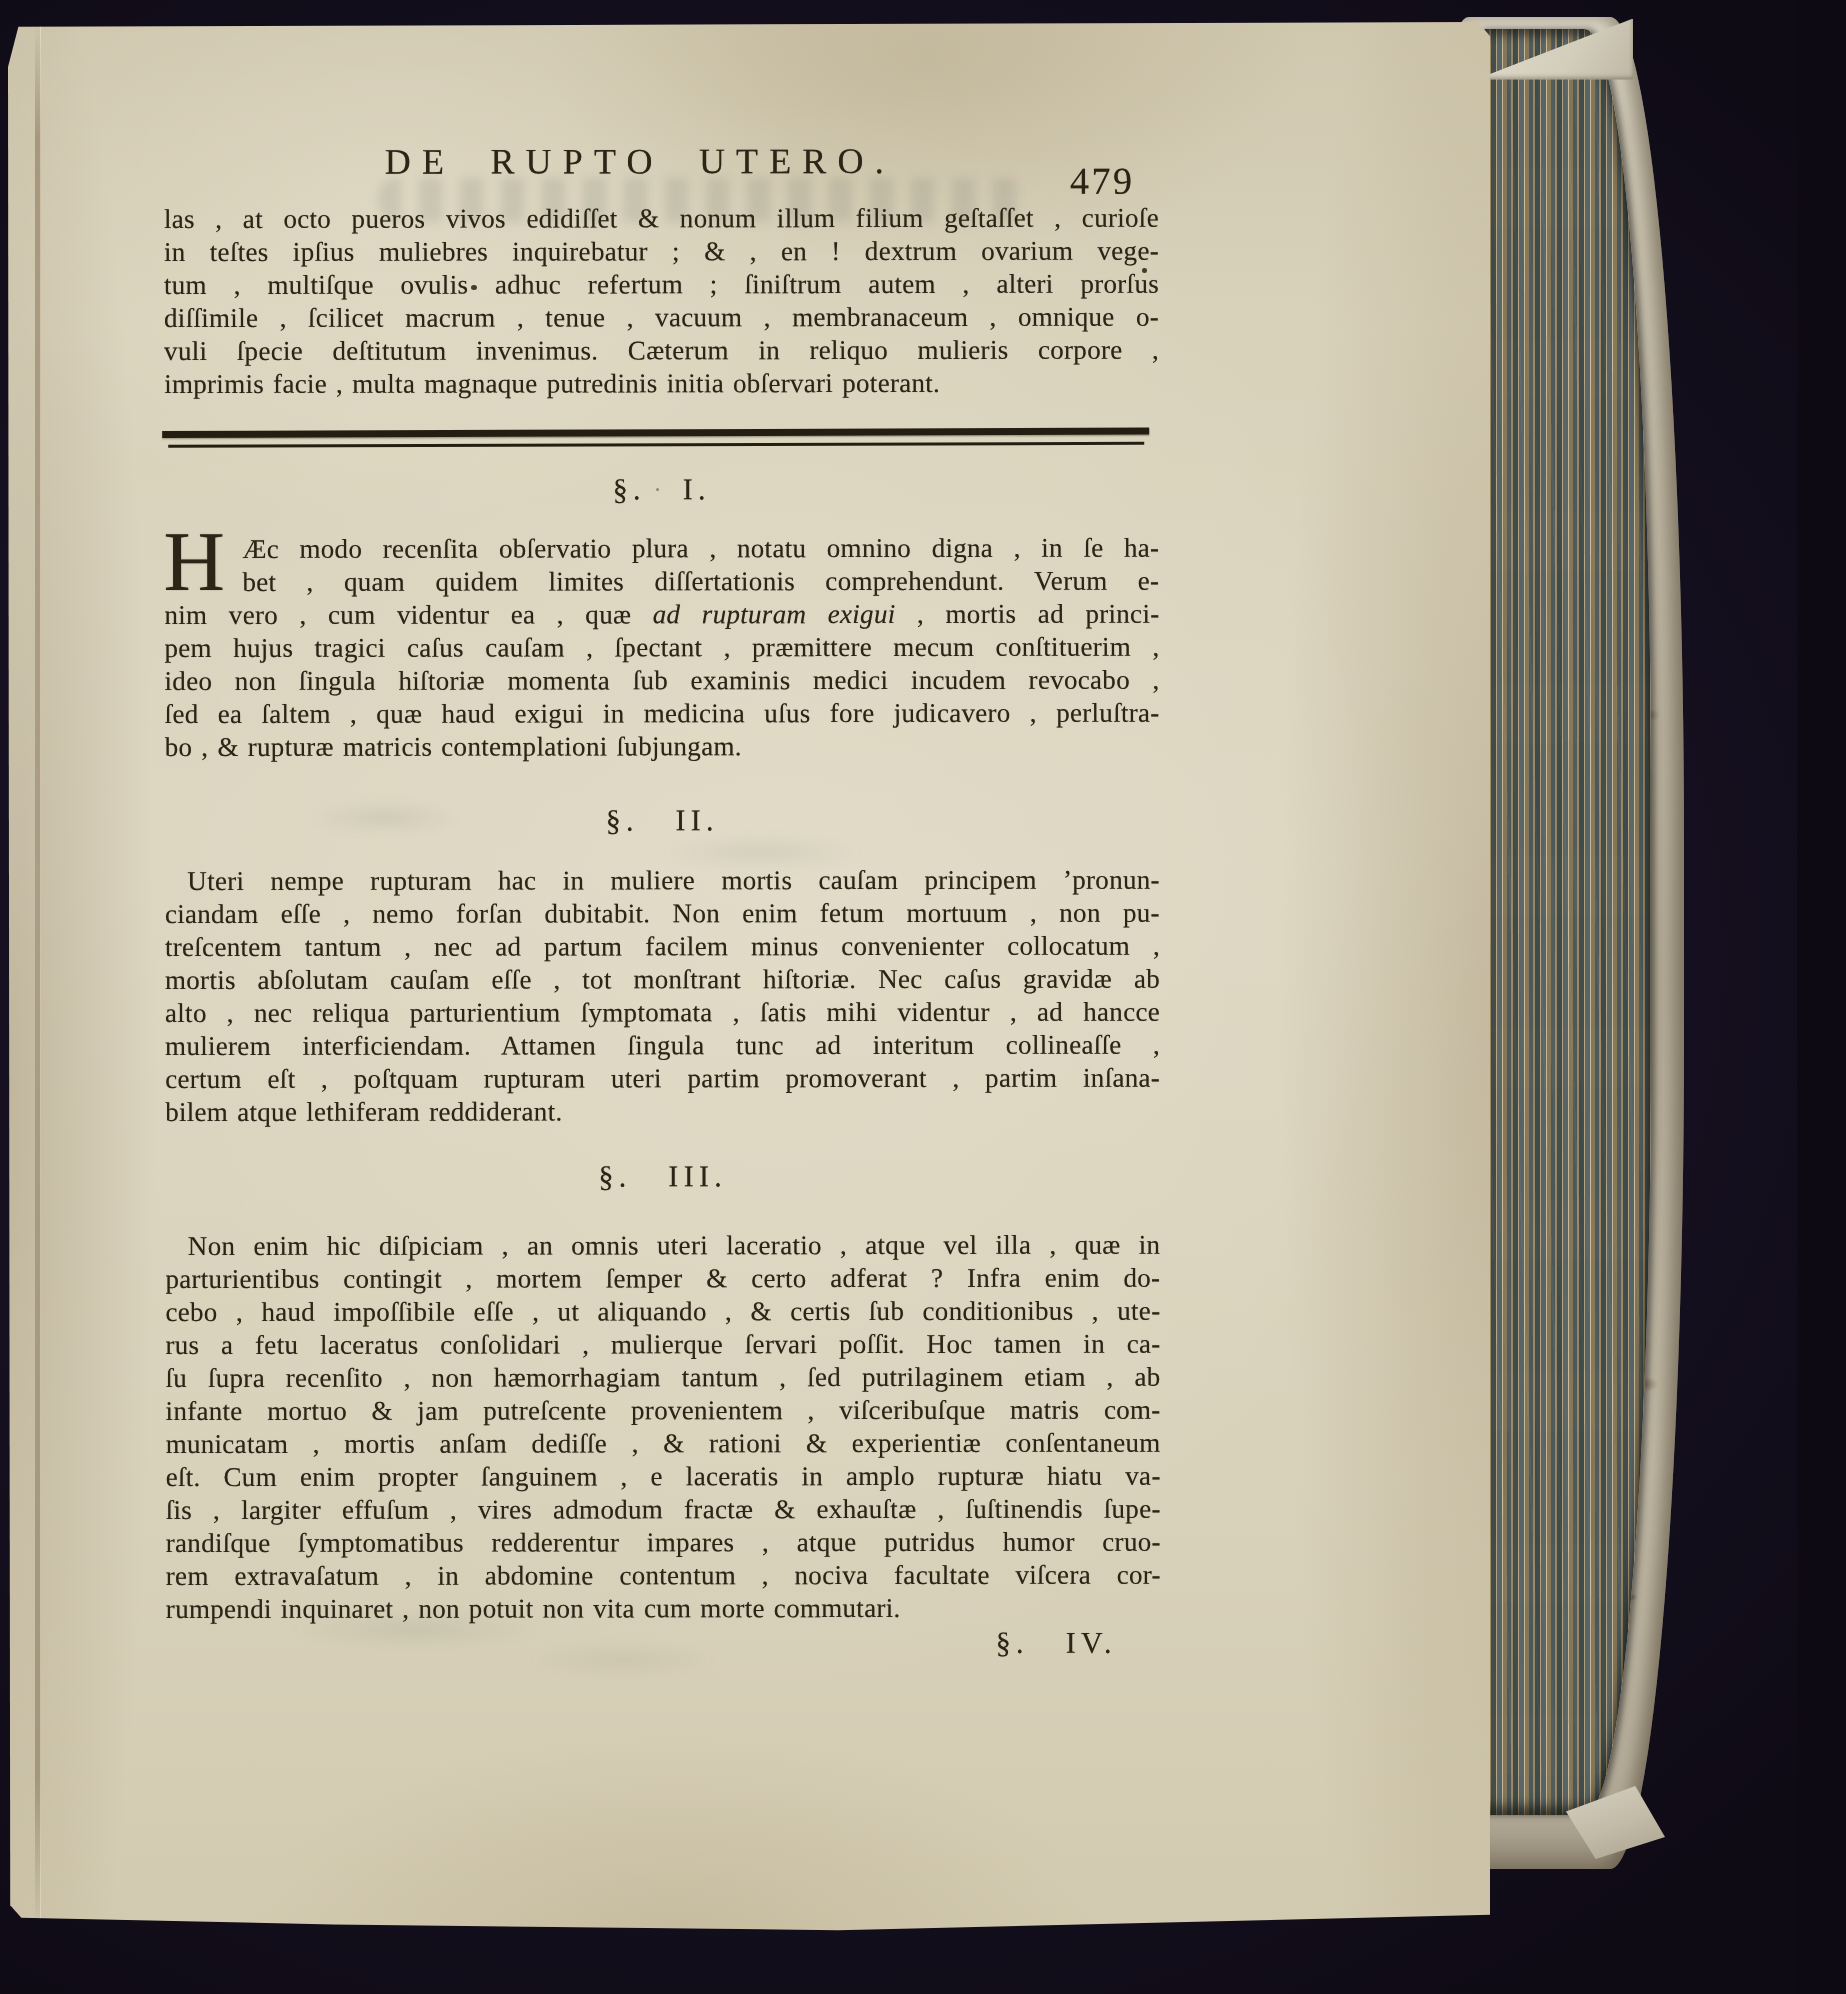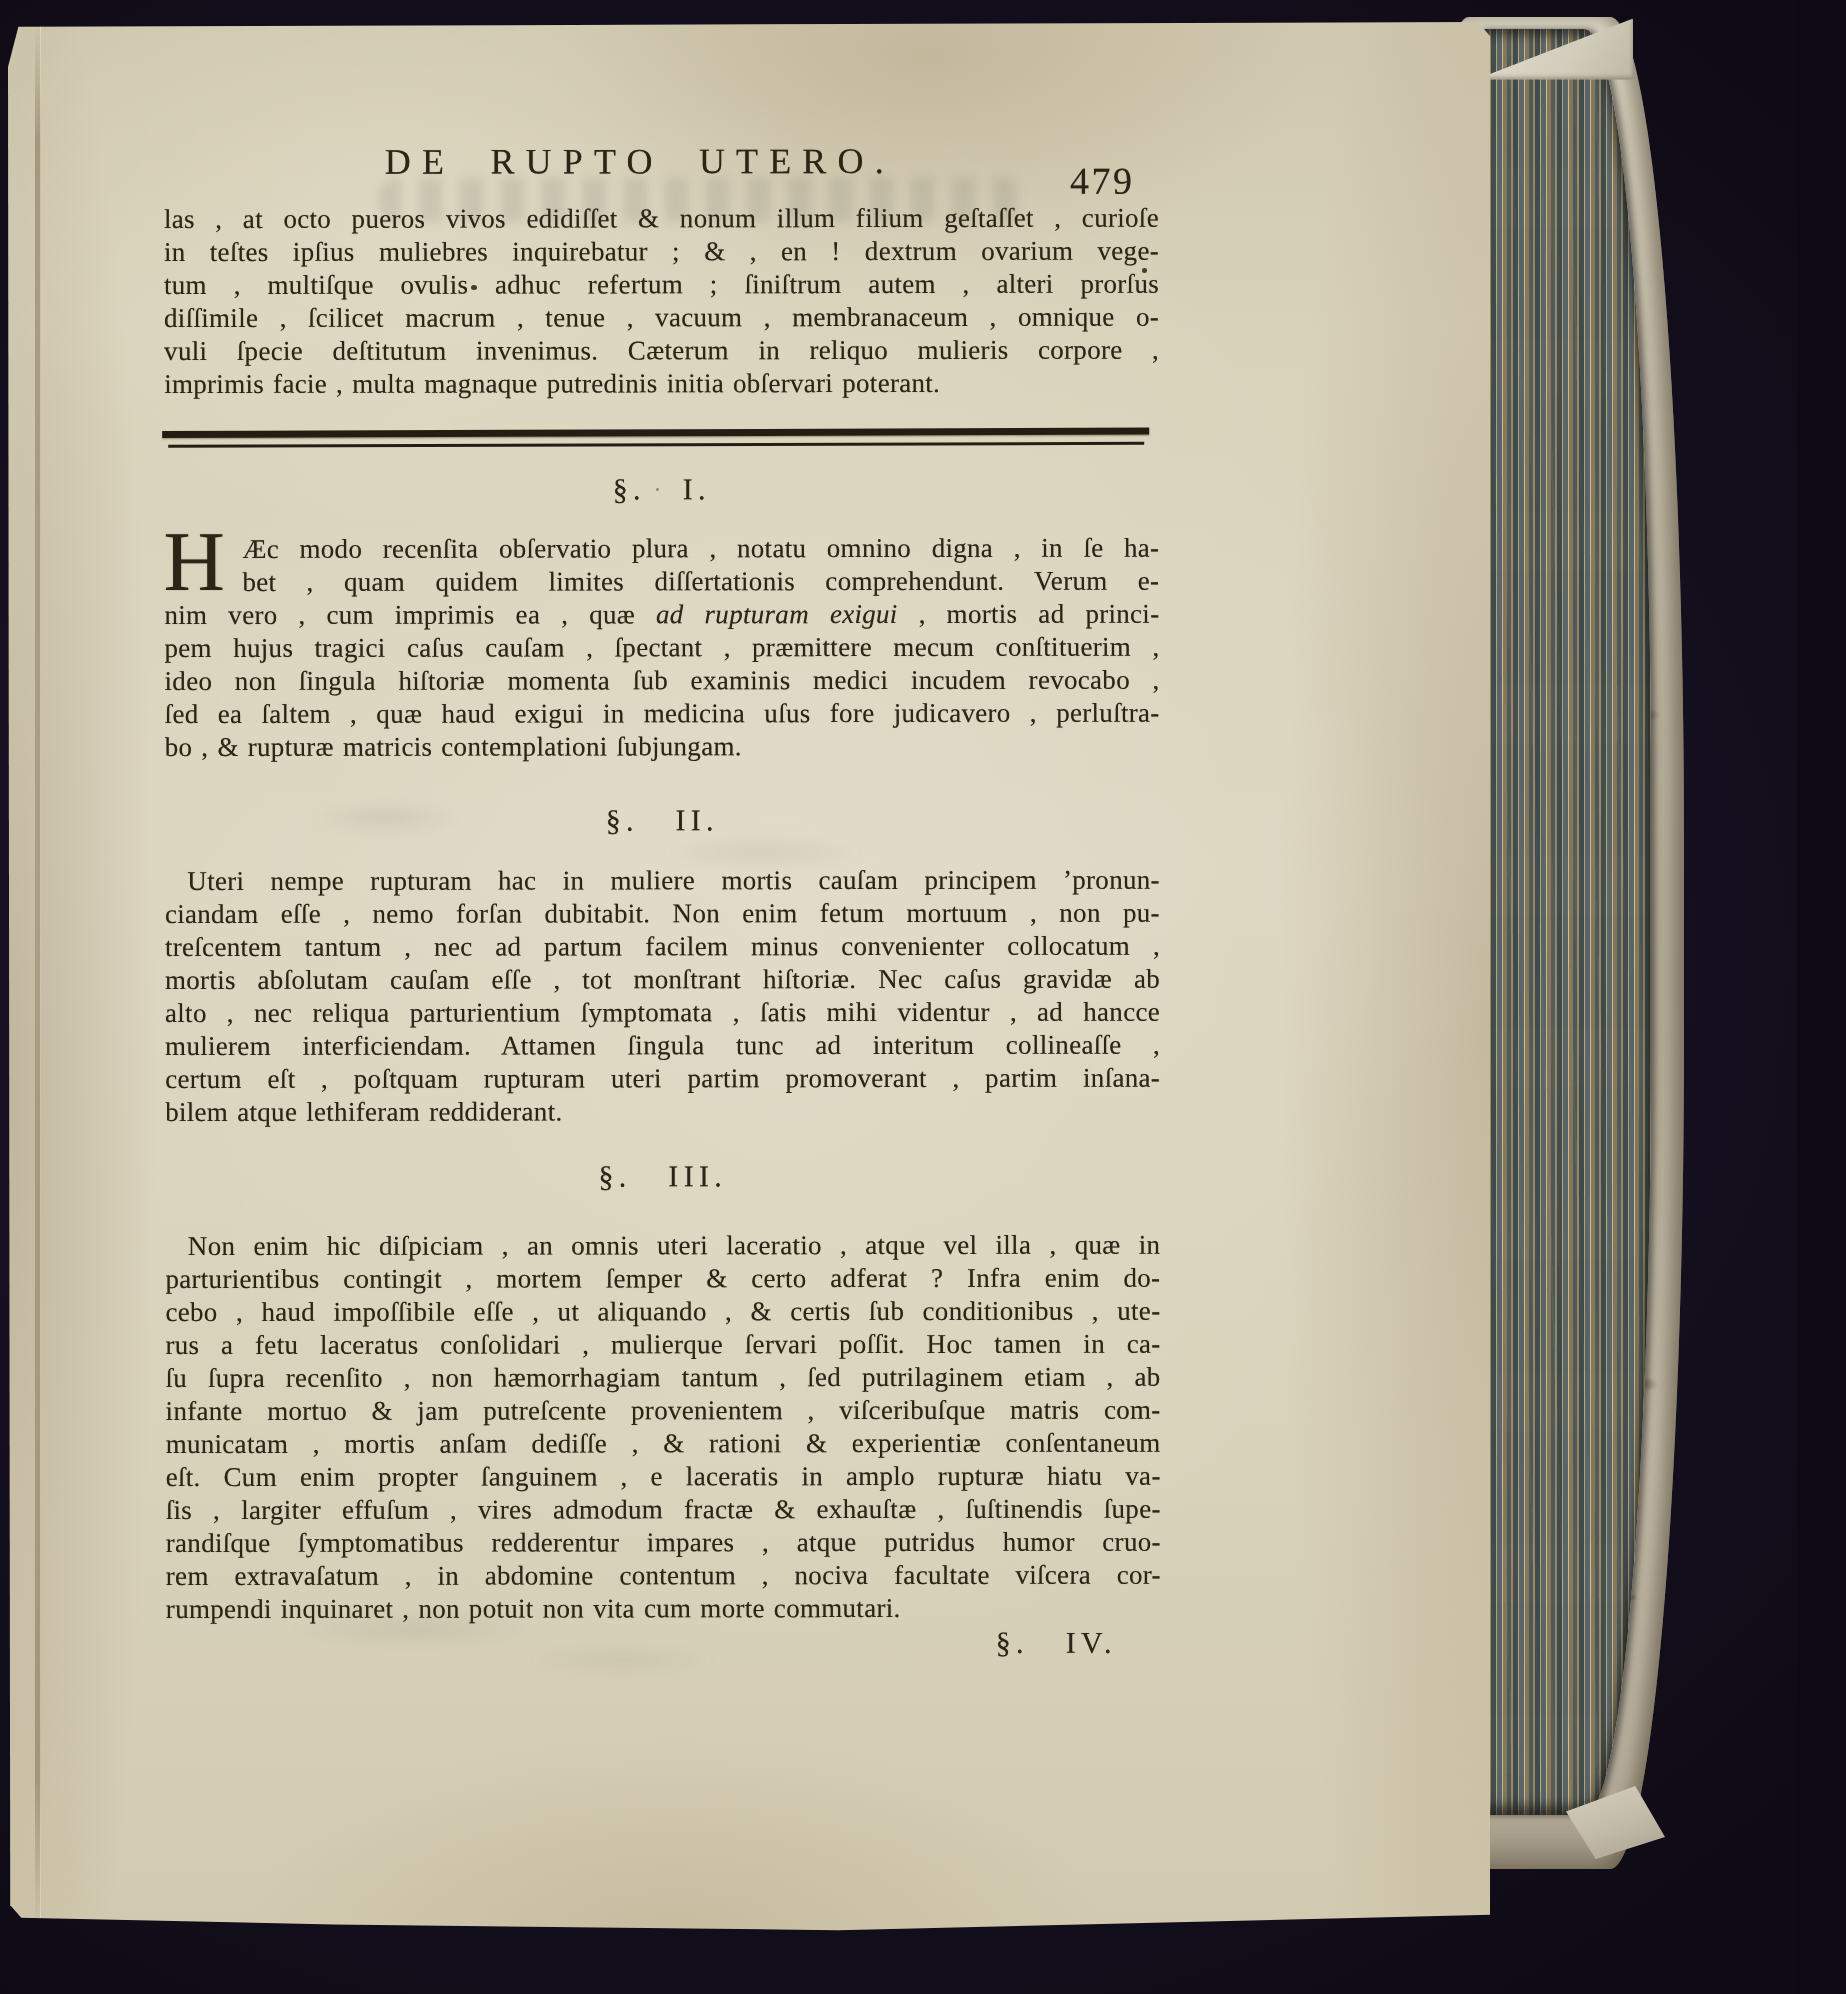--- a/index.html
+++ b/index.html
@@ -193,21 +193,21 @@
 
     <div class="rule rule-thick"></div>
     <div class="rule rule-thin"></div>
 
     <div class="sec-heading h-sec1">§. I.</div>
     <div class="drop-cap">H</div>
 
     <div class="textblock blk-sec1">
       <div class="line cap-indent">Æc modo recenſita obſervatio plura , notatu omnino digna , in ſe ha-</div>
       <div class="line cap-indent">bet , quam quidem limites diſſertationis comprehendunt. Verum e-</div>
-      <div class="line"><span>nim vero , cum imprimis ea , quæ </span><span class="it">ad rupturam exigui</span><span> , mortis ad princi-</span></div>
+      <div class="line"><span>nim vero , cum videntur ea , quæ </span><span class="it">ad rupturam exigui</span><span> , mortis ad princi-</span></div>
       <div class="line">pem hujus tragici caſus cauſam , ſpectant , præmittere mecum conſtituerim ,</div>
       <div class="line">ideo non ſingula hiſtoriæ momenta ſub examinis medici incudem revocabo ,</div>
       <div class="line">ſed ea ſaltem , quæ haud exigui in medicina uſus fore judicavero , perluſtra-</div>
       <div class="line end">bo , &amp; rupturæ matricis contemplationi ſubjungam.</div>
     </div>
 
     <div class="sec-heading h-sec2">§. II.</div>
 
     <div class="textblock blk-sec2">
       <div class="line first-indent">Uteri nempe rupturam hac in muliere mortis cauſam principem ’pronun-</div>

